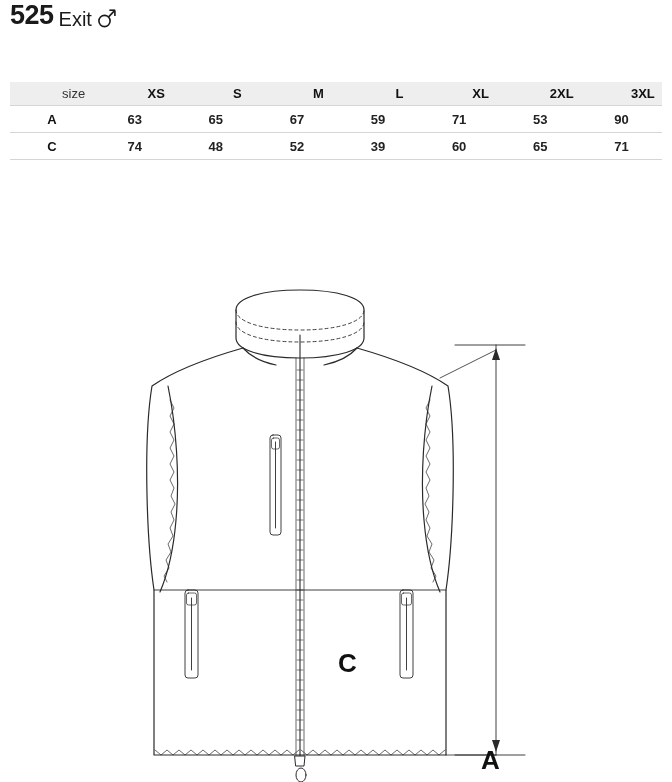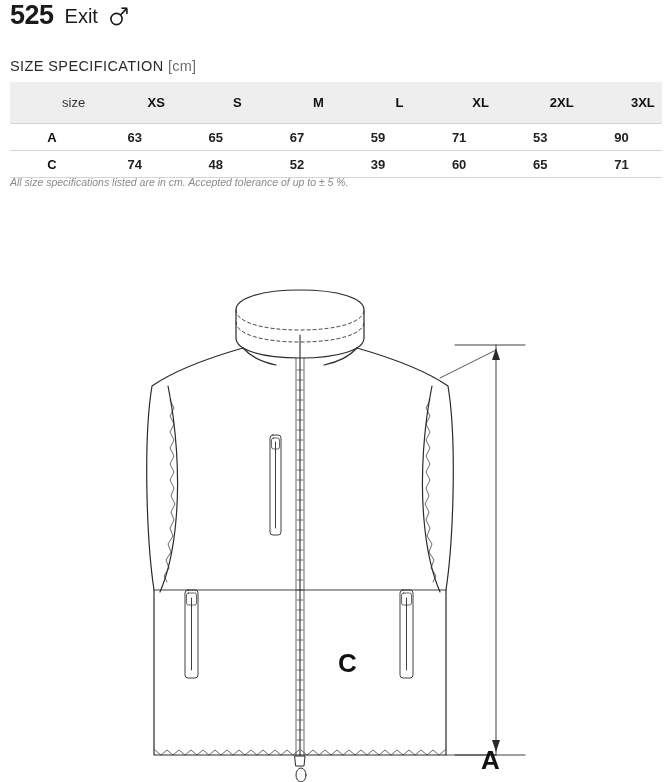--- a/index.html
+++ b/index.html
@@ -20,22 +20,22 @@
     height: 782px;
     position: relative;
   }
 
   
   .header {
     position: absolute;
     left: 10px;
     top: 2px;
     display: flex;
-    align-items: center;
-    gap: 11px;
+    align-items: flex-end;
+    gap: 5px;
   }
   .code {
     font-size: 27px;
     font-weight: bold;
     letter-spacing: -0.5px;
     color: #1a1a1a;
     line-height: 1;
   }
   .name {
     font-size: 20px;
@@ -82,21 +82,21 @@
     padding: 0;
     height: 26px;
     vertical-align: middle;
     font-weight: bold;
   }
   table.spec thead th {
     background: #eeeeee;
     font-weight: bold;
     color: #111;
     font-size: 13px;
-    height: 41px;
+    height: 23px;
     padding-left: 43px;
   }
   table.spec thead th:first-child {
     font-weight: normal;
     color: #333;
   }
   table.spec tbody td {
     border-bottom: 1px solid #d5d5d5;
     color: #222;
     font-size: 13px;
@@ -156,24 +156,20 @@
     <span class="gender-icon">
       <svg width="20" height="22" viewBox="0 0 20 22">
         <circle cx="7.5" cy="14" r="5.6" fill="none" stroke="#1a1a1a" stroke-width="1.6"></circle>
         <line x1="11.6" y1="9.9" x2="17.6" y2="3.6" stroke="#1a1a1a" stroke-width="1.6"></line>
         <line x1="12.4" y1="3.2" x2="18.2" y2="3.2" stroke="#1a1a1a" stroke-width="1.6"></line>
         <line x1="17.9" y1="3.4" x2="17.9" y2="9.1" stroke="#1a1a1a" stroke-width="1.6"></line>
       </svg>
     </span>
   </div>
 
-  <div class="spec-title">
-    <span>SIZE SPECIFICATION</span>
-    <span class="unit">[cm]</span>
-  </div>
 
   <div class="table-wrap">
     <table class="spec">
       <colgroup>
         <col class="c0">
           <col class="cx">
           <col class="cx">
           <col class="cx">
           <col class="cx">
           <col class="cx">
@@ -210,21 +206,20 @@
           <td>52</td>
           <td>39</td>
           <td>60</td>
           <td>65</td>
           <td>71</td>
         </tr>
       </tbody>
     </table>
   </div>
 
-  <div class="note">All size specifications listed are in cm. Accepted tolerance of up to ± 5 %.</div>
 
   <div class="drawing">
     <svg width="672" height="572" viewBox="0 0 672 572">
       <g fill="none" stroke="#2a2a2a" stroke-width="1.2" stroke-linejoin="round" stroke-linecap="round">
 
         <path d="M236,100 C236,88 262,80 300,80 C338,80 364,88 364,100 L364,128 C364,140 338,148 300,148 C262,148 236,140 236,128 Z"></path>
         <path d="M236,100 C236,112 262,120 300,120 C338,120 364,112 364,100" stroke-dasharray="3,3" stroke-width="0.9"></path>
         <path d="M236,112 C236,124 262,132 300,132 C338,132 364,124 364,112" stroke-dasharray="3,3" stroke-width="0.9"></path>
 
         <path d="M243,138

